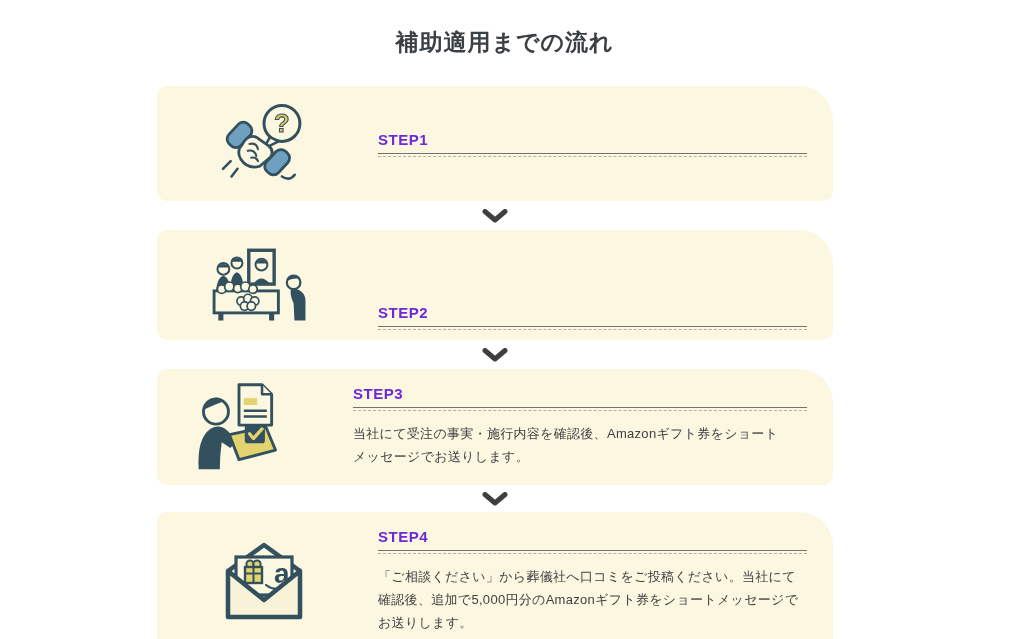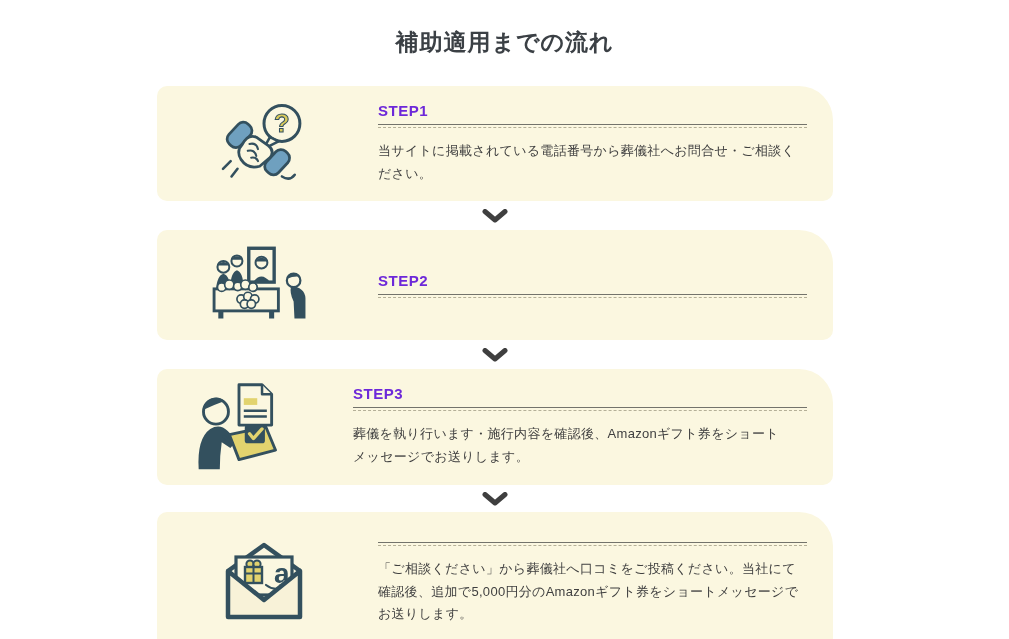--- a/index.html
+++ b/index.html
@@ -23,21 +23,21 @@
     margin-top:28px;
   }
   .step-card {
     background:var(--boxbg,#fbf7e0);
     border-radius:10px 34px 10px 10px;
     display:flex;
     align-items:center;
     padding:10px 24px 10px 46px;
   }
   .step-card:nth-of-type(1){ min-height:115px; }
-  .step-card:nth-of-type(3){ min-height:110px; }
+  .step-card:nth-of-type(3){ min-height:110px;align-items:flex-end; }
   .step-card:nth-of-type(5){ min-height:97px;padding-left:21px; }
   .step-card:nth-of-type(7){ min-height:139px; border-radius:10px 34px 6px 6px; }
   .icon-wrap {
     width:122px;
     flex:0 0 122px;
     display:flex;
     justify-content:center;
     align-items:center;
   }
   .step-body {
@@ -93,21 +93,20 @@
         </g>
         <path d="M30 50 Q22 58 28 68 Q36 80 50 76 L62 66 Q68 58 60 52 L46 42 Q36 38 30 50 Z" fill="#fbf7e0" stroke="#33505e" stroke-width="3.2" stroke-linejoin="round"></path>
         <path d="M38 50 q8 -2 10 6 M36 58 q8 -2 10 6 M40 66 q6 -1 8 4" fill="none" stroke="#33505e" stroke-width="2.4" stroke-linecap="round"></path>
         <path d="M16 70 l-9 9 M24 79 l-7 9" stroke="#33505e" stroke-width="3" stroke-linecap="round"></path>
         <path d="M76 88 q9 6 15 -2" fill="none" stroke="#33505e" stroke-width="3" stroke-linecap="round"></path>
       </svg>
     </div>
     <div class="step-body">
       <div class="step-label">STEP1</div>
       <div class="step-divider"></div>
-      <div class="step-desc">当サイトに掲載されている電話番号から葬儀社へお問合せ・ご相談ください。</div>
     </div>
   </div>
 
   <div class="arrow-row">
     <svg width="26" height="14" viewBox="0 0 26 14">
       <path d="M3 2.5 L13 11 L23 2.5" fill="none" stroke="#3f3f3f" stroke-width="5" stroke-linecap="round" stroke-linejoin="round"></path>
     </svg>
   </div>
 
   <div class="step-card">
@@ -167,21 +166,21 @@
         <path d="M8 94 Q6 62 20 52 q10 -6 18 2 l10 10 l-7 8 l-9 -6 q-2 14 -2 28 z" fill="#33505e"></path>
         <path d="M40 58 L78 50 L88 74 L50 84 Z" fill="#e2d36e" stroke="#33505e" stroke-width="3" stroke-linejoin="round"></path>
         <rect x="56" y="48" width="21" height="19" rx="3" fill="#33505e"></rect>
         <path d="M61 57 l4 5 l9 -10" stroke="#e2d36e" stroke-width="3.5" fill="none" stroke-linecap="round" stroke-linejoin="round"></path>
         <path d="M34 60 l9 7" stroke="#33505e" stroke-width="3" stroke-linecap="round"></path>
       </svg>
     </div>
     <div class="step-body">
       <div class="step-label">STEP3</div>
       <div class="step-divider"></div>
-      <div class="step-desc">葬儀を執り行います・施行内容を確認後、Amazonギフト券をショートメッセージでお送りします。</div>
+      <div class="step-desc">当社にて受注の事実・施行内容を確認後、Amazonギフト券をショートメッセージでお送りします。</div>
     </div>
   </div>
 
   <div class="arrow-row">
     <svg width="26" height="14" viewBox="0 0 26 14">
       <path d="M3 2.5 L13 11 L23 2.5" fill="none" stroke="#3f3f3f" stroke-width="5" stroke-linecap="round" stroke-linejoin="round"></path>
     </svg>
   </div>
 
   <div class="step-card">
@@ -192,18 +191,19 @@
         <circle cx="36" cy="27" r="3.6" fill="#e2d36e" stroke="#33505e" stroke-width="2"></circle>
         <circle cx="43" cy="27" r="3.6" fill="#e2d36e" stroke="#33505e" stroke-width="2"></circle>
         <rect x="31" y="30" width="17" height="16" fill="#e2d36e" stroke="#33505e" stroke-width="2.4"></rect>
         <path d="M39.5 30 V46 M31 36.5 H48" stroke="#33505e" stroke-width="2"></path>
         <text x="60" y="46" font-size="28" font-weight="bold" fill="#33505e">a</text>
         <path d="M52 48 q9 7 18 1 m0 0 l-4 -0.5 m4 0.5 l-2.5 3" stroke="#33505e" stroke-width="2.2" fill="none" stroke-linecap="round"></path>
         <path d="M14 34 L50 63 L86 34 L86 80 L14 80 Z" fill="#f8f2d8" stroke="#33505e" stroke-width="4.5" stroke-linejoin="round"></path>
       </svg>
     </div>
     <div class="step-body">
+      <div class="step-label">STEP4</div>
       <div class="step-divider"></div>
       <div class="step-desc">「ご相談ください」から葬儀社へ口コミをご投稿ください。当社にて確認後、追加で5,000円分のAmazonギフト券をショートメッセージでお送りします。</div>
     </div>
   </div>
 
 </div>
 
 </body></html>

